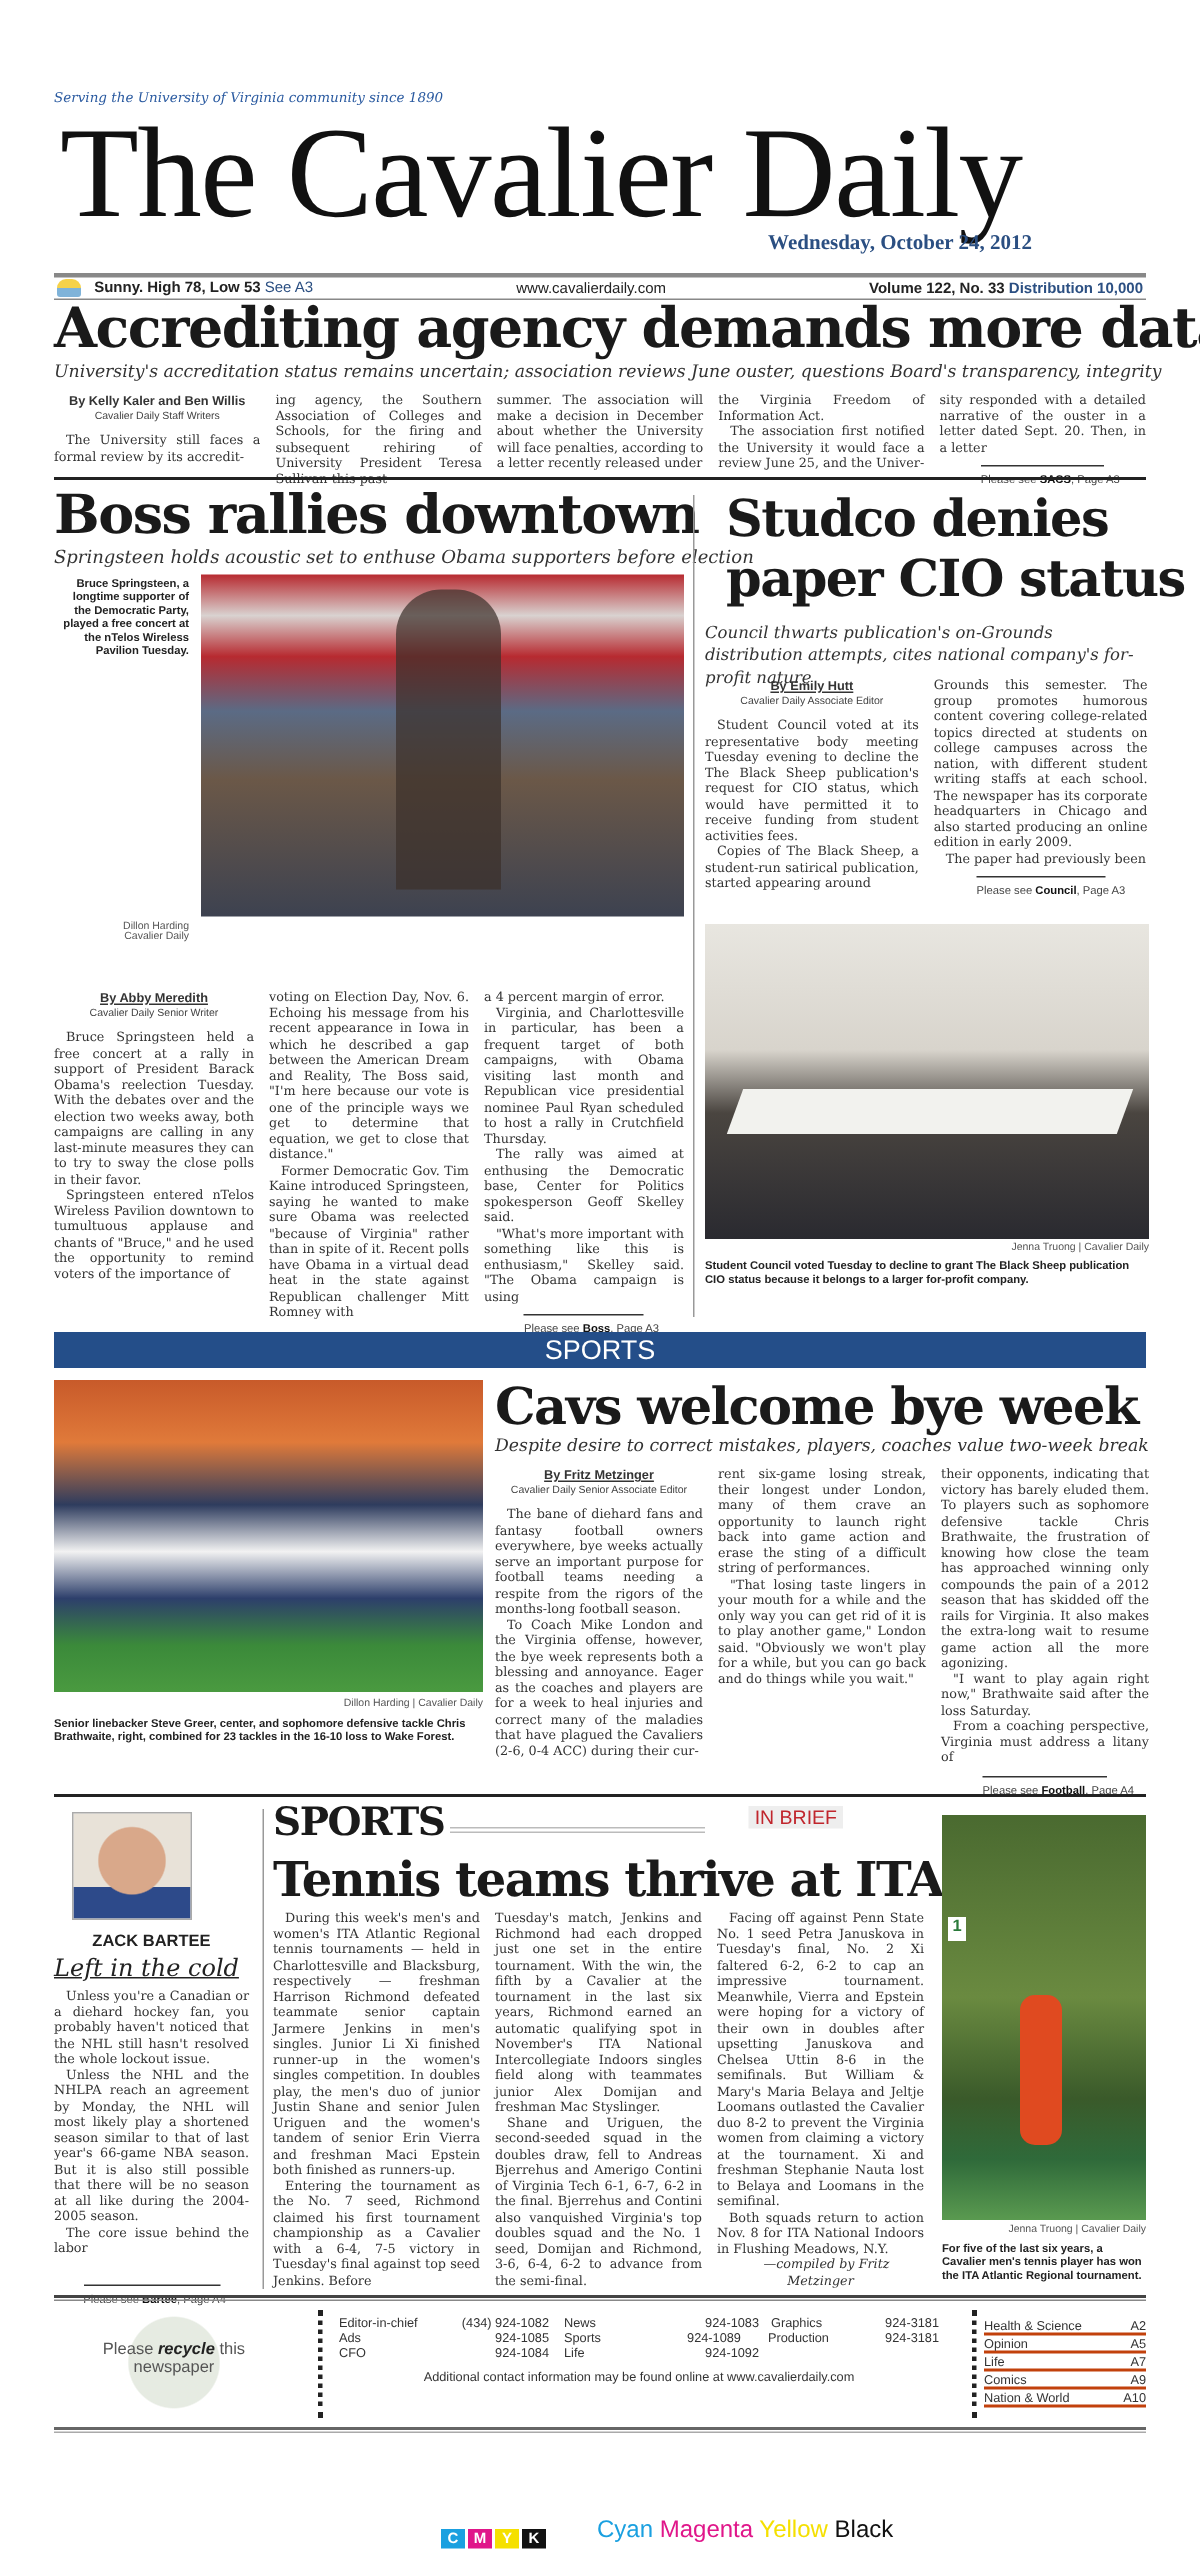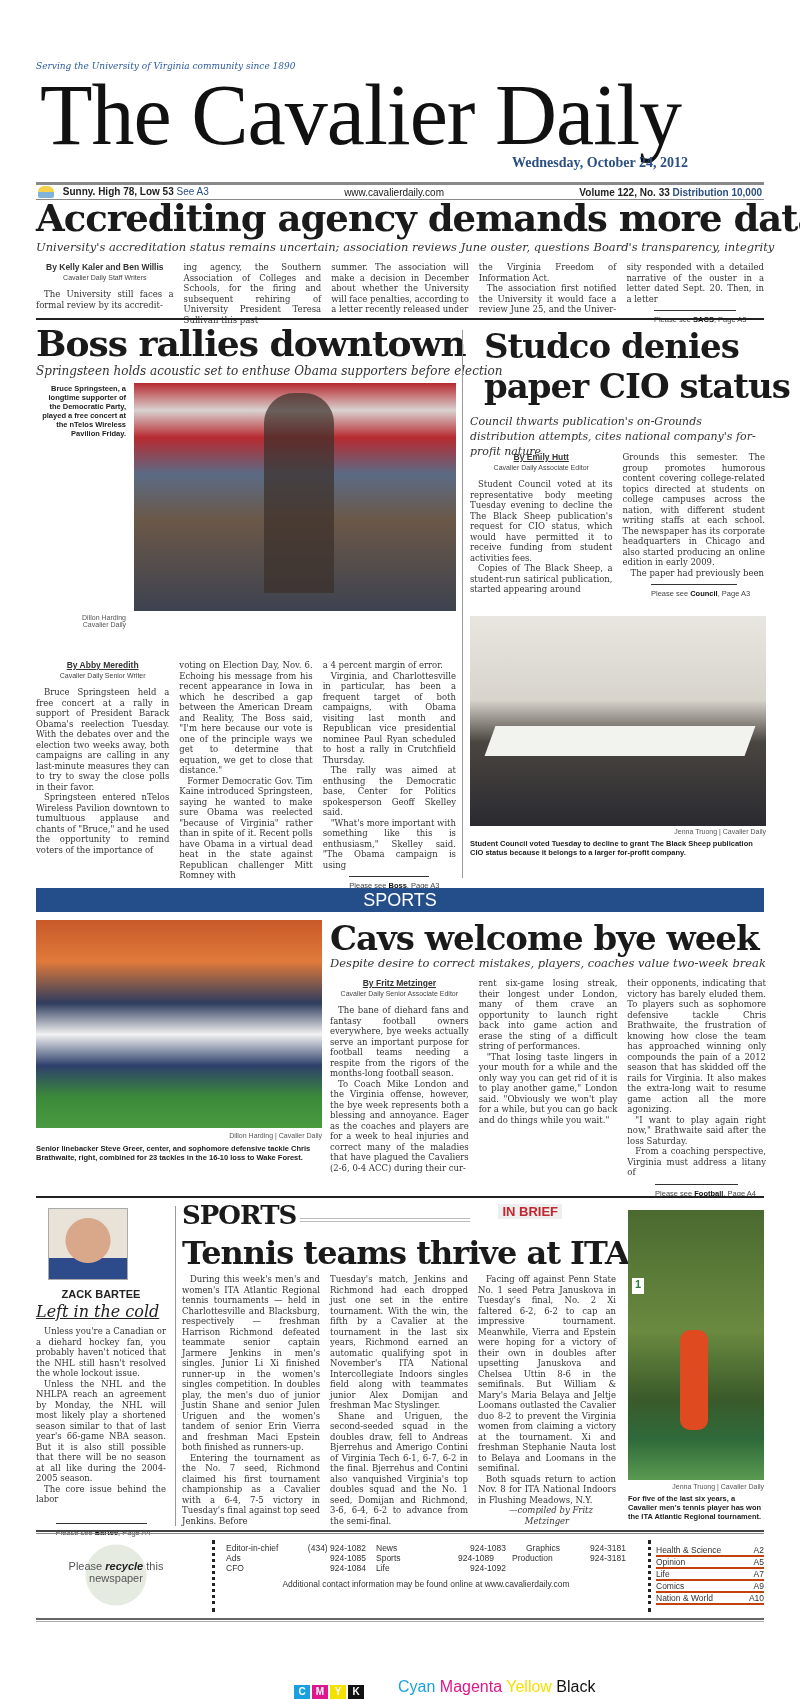--- a/index.html
+++ b/index.html
@@ -72,21 +72,21 @@
     </div>
   <div>
       <p style="text-indent:0">sity responded with a detailed narrative of the ouster in a letter dated Sept. 20. Then, in a letter</p>
     <div class="jump"><span>Please see </span><b>SACS</b><span>, Page A3</span></div>
   </div>
 </div>
 <div class="abs rule" style="left:36px;top:318px;width:728px;"></div>
 
 <div class="abs h1" style="left:36px;top:322px;font-size:36px;">Boss rallies downtown</div>
 <div class="abs deck" style="left:36px;top:364px;font-size:12px;">Springsteen holds acoustic set to enthuse Obama supporters before election</div>
-<div class="abs cutline" style="left:36px;top:384px;width:90px;text-align:right;">Bruce Springsteen, a longtime supporter of the Democratic Party, played a free concert at the nTelos Wireless Pavilion Friday.</div>
+<div class="abs cutline" style="left:36px;top:384px;width:90px;text-align:right;">Bruce Springsteen, a longtime supporter of the Democratic Party, played a free concert at the nTelos Wireless Pavilion Tuesday.</div>
 <div class="abs photo" style="left:134px;top:383px;width:322px;height:228px;background:linear-gradient(180deg,#b72a30 0%,#d9d2d0 12%,#b72a30 24%,#5b6b85 40%,#6b5848 60%,#3d4250 100%);">
   <div style="position:absolute;left:130px;top:10px;width:70px;height:200px;background:#3a2f2a;border-radius:30px 30px 0 0;opacity:.7;"></div>
 </div>
 <div class="abs credit" style="left:36px;top:614px;width:90px;">
     <div>Dillon Harding</div>
     <div>Cavalier Daily</div>
   </div>
 <div class="abs cols" style="left:36px;top:618px;width:420px;margin-top:42px;">
   <div>
     <div class="byline"><u>By Abby Meredith</u></div>
@@ -169,21 +169,21 @@
     <p>Unless the NHL and the NHLPA reach an agreement by Monday, the NHL will most likely play a shortened season similar to that of last year's 66-game NBA season. But it is also still possible that there will be no season at all like during the 2004-2005 season.</p>
     <p>The core issue behind the labor</p>
     <div class="jump" style="margin-top:18px;width:70%;margin-left:15%;"><span>Please see </span><b>Bartee</b><span>, Page A4</span></div>
   </div>
 </div>
 <div class="abs" style="left:175px;top:1206px;width:1px;height:320px;background:#999;"></div>
 
 <div class="abs" style="left:182px;top:1206px;width:380px;height:20px;">
   <span class="h1" style="font-size:26px;position:absolute;left:0;top:-6px;">SPORTS</span>
   <div style="position:absolute;left:118px;top:12px;width:170px;height:4px;border-top:1px solid #bbb;border-bottom:1px solid #bbb;"></div>
-  <span style="position:absolute;right:0;top:-2px;background:#eee;color:#c0262d;font-family:'Liberation Sans',sans-serif;font-weight:bold;font-size:13px;padding:0 4px;">IN BRIEF</span>
+  <span style="position:absolute;right:0;top:-2px;background:#eee;color:#c0262d;font-family:'Liberation Sans',sans-serif;font-weight:normal;font-size:13px;padding:0 4px;">IN BRIEF</span>
 </div>
 <div class="abs h1" style="left:182px;top:1234px;font-size:32px;">Tennis teams thrive at ITAs</div>
 <div class="abs cols" style="left:182px;top:1274px;width:434px;">
   <div>
     <p>During this week's men's and women's ITA Atlantic Regional tennis tournaments — held in Charlottesville and Blacksburg, respectively — freshman Harrison Richmond defeated teammate senior captain Jarmere Jenkins in men's singles. Junior Li Xi finished runner-up in the women's singles competition. In doubles play, the men's duo of junior Justin Shane and senior Julen Uriguen and the women's tandem of senior Erin Vierra and freshman Maci Epstein both finished as runners-up.</p>
     <p>Entering the tournament as the No. 7 seed, Richmond claimed his first tournament championship as a Cavalier with a 6-4, 7-5 victory in Tuesday's final against top seed Jenkins. Before</p>
   </div>
   <div>
     <p style="text-indent:0">Tuesday's match, Jenkins and Richmond had each dropped just one set in the entire tournament. With the win, the fifth by a Cavalier at the tournament in the last six years, Richmond earned an automatic qualifying spot in November's ITA National Intercollegiate Indoors singles field along with teammates junior Alex Domijan and freshman Mac Styslinger.</p>
     <p>Shane and Uriguen, the second-seeded squad in the doubles draw, fell to Andreas Bjerrehus and Amerigo Contini of Virginia Tech 6-1, 6-7, 6-2 in the final. Bjerrehus and Contini also vanquished Virginia's top doubles squad and the No. 1 seed, Domijan and Richmond, 3-6, 6-4, 6-2 to advance from the semi-final.</p>
@@ -205,21 +205,21 @@
 <div class="abs footer-box" style="left:46px;top:1540px;width:140px;height:70px;text-align:center;font-size:11px;color:#555;padding-top:20px;background:radial-gradient(circle,#e6ebe2 0 30px,transparent 31px);">
   <span>Please </span><b style="font-style:italic;color:#222;">recycle</b><span> this newspaper</span>
 </div>
 <div class="abs dotsep" style="left:212px;top:1540px;height:72px;"></div>
 <div class="abs footer-box" style="left:226px;top:1543px;width:400px;">
   <div style="display:grid;grid-template-columns:80px 60px 80px 60px 60px 60px;line-height:10px;">
     <span>Editor-in-chief</span>
       <span style="text-align:right">(434) 924-1082</span>
     <span style="padding-left:10px">News</span>
       <span style="text-align:right">924-1083</span>
-    <span style="padding-left:20px">Graphics</span>
+    <span style="padding-left:8px">Graphics</span>
       <span style="text-align:right">924-3181</span>
     <span>Ads</span>
       <span style="text-align:right">924-1085</span>
     <span style="padding-left:10px">Sports</span>
       <span style="text-align:center">924-1089</span>
     <span style="padding-left:6px">Production</span>
       <span style="text-align:right">924-3181</span>
     <span>CFO</span>
       <span style="text-align:right">924-1084</span>
     <span style="padding-left:10px">Life</span>

